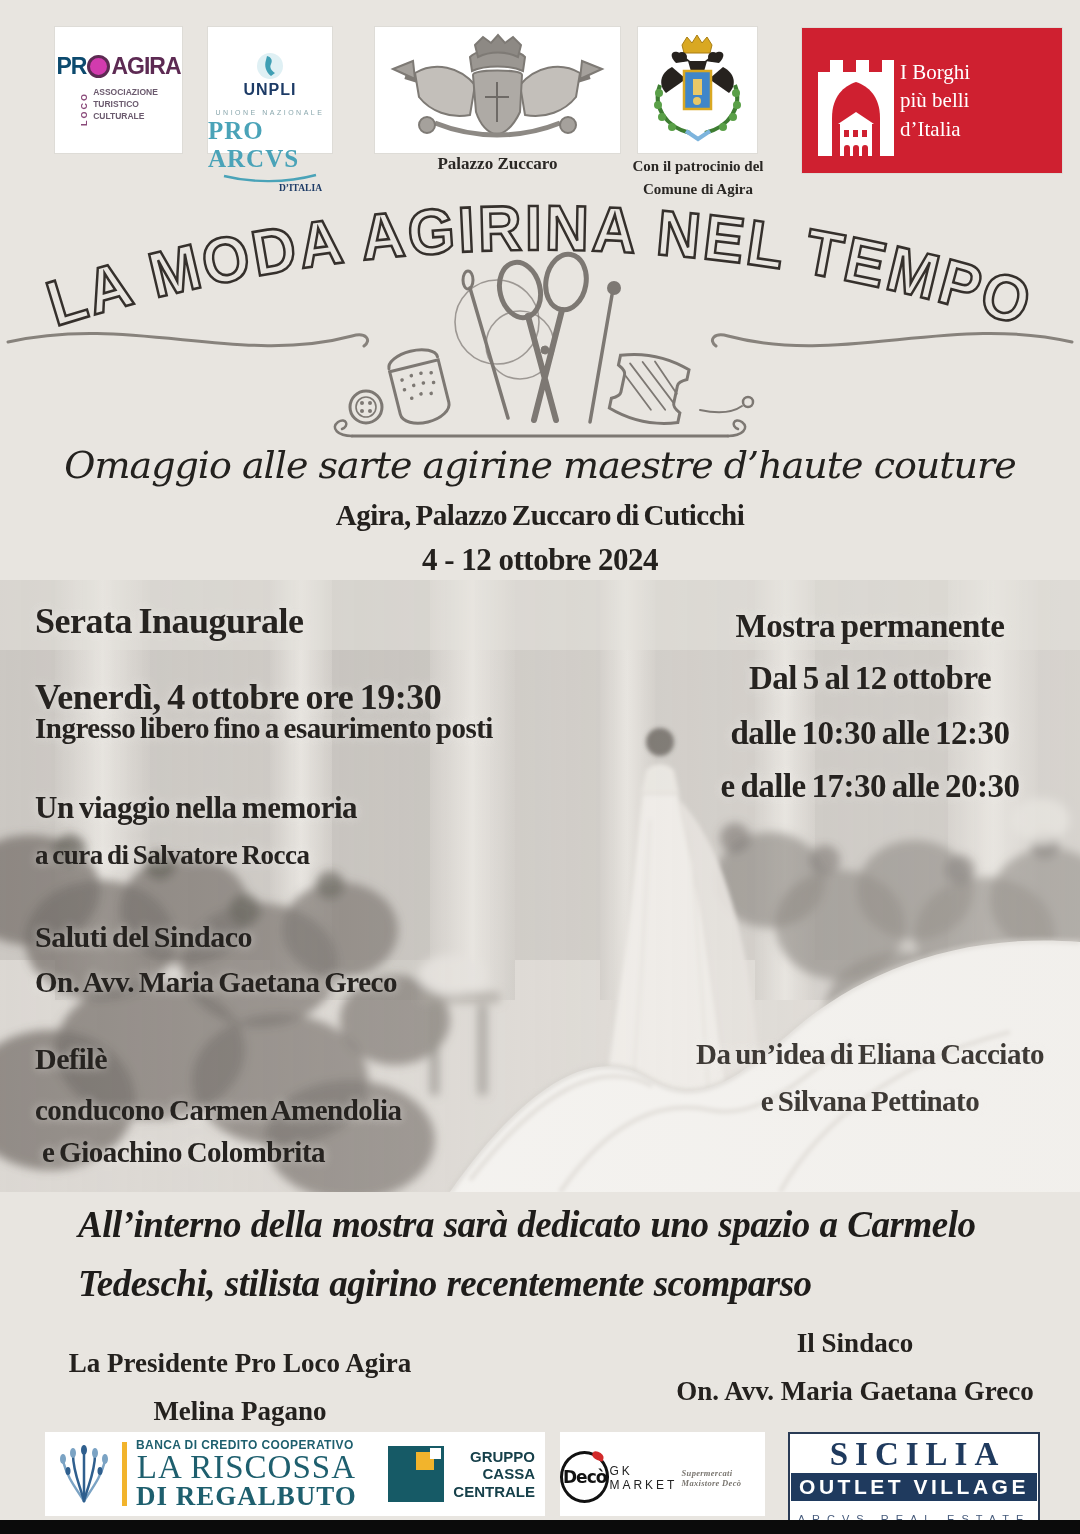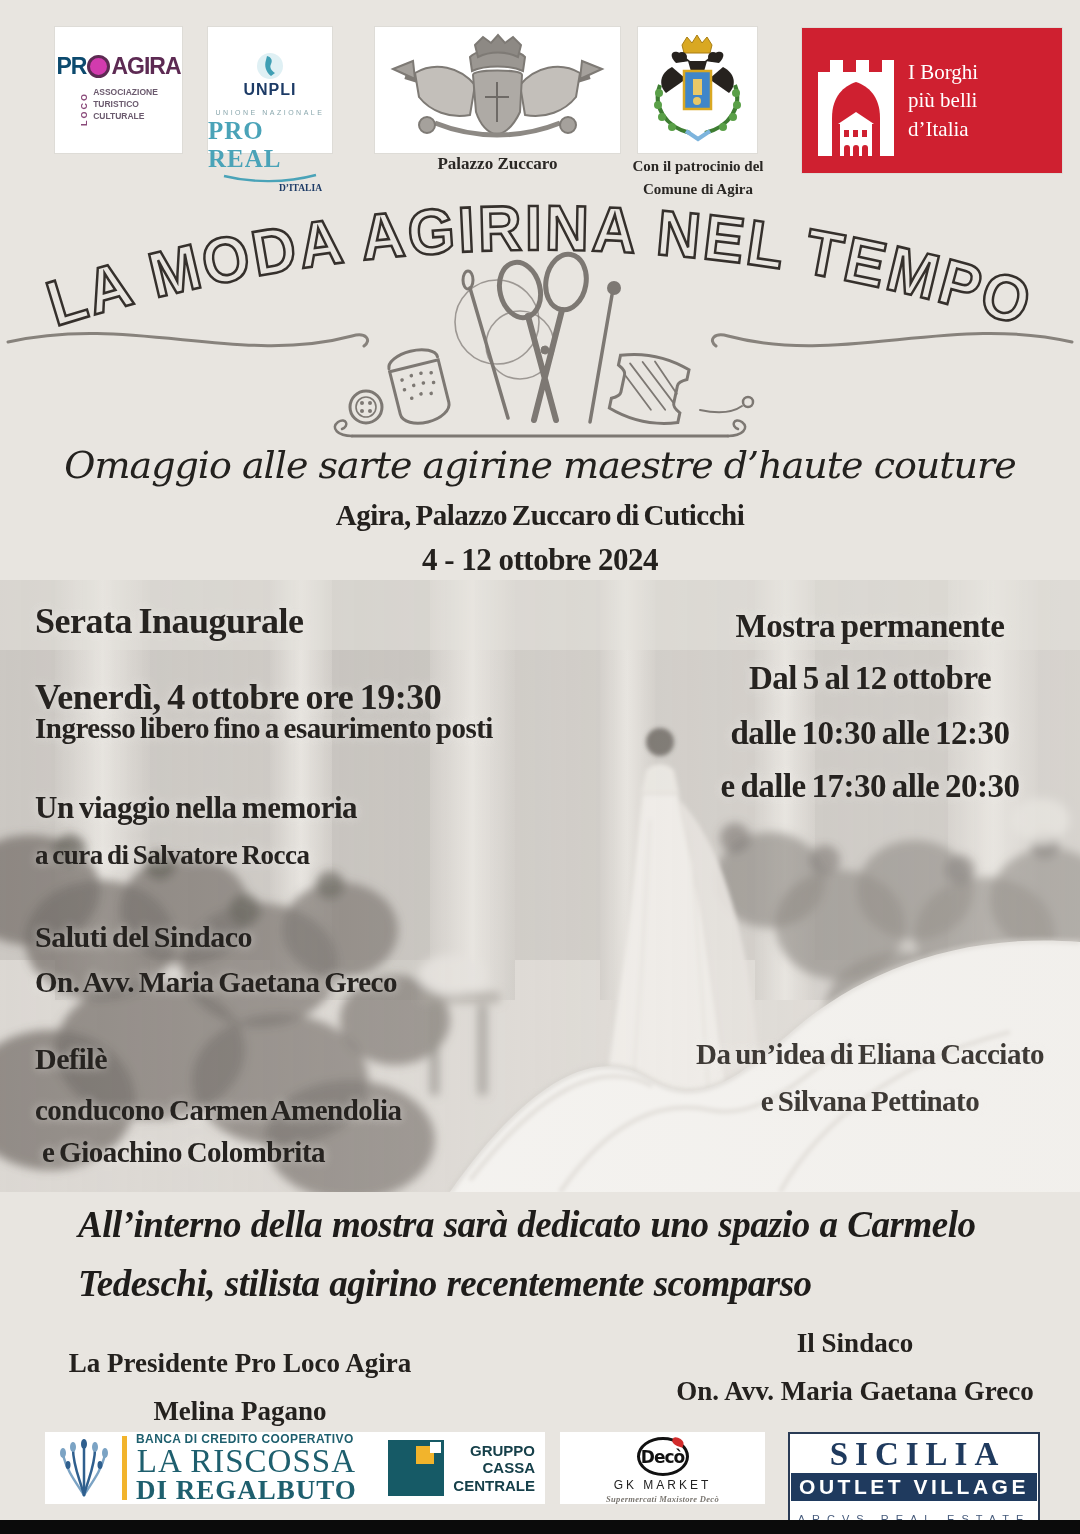--- a/index.html
+++ b/index.html
@@ -19,21 +19,21 @@
            font-size:9px;font-weight:700;letter-spacing:2px;color:#8a4a7a;height:44px;}
   .pa-lines{display:flex;flex-direction:column;justify-content:center;font-family:"Liberation Sans",sans-serif;
             font-size:8.5px;font-weight:700;color:#6b5a6e;line-height:1.45;text-align:left;}
   
   .un-wrap{display:flex;flex-direction:column;align-items:center;padding-top:24px;}
   .un-acronym{font-family:"Liberation Sans",sans-serif;font-weight:700;font-size:16px;color:#1d3b66;letter-spacing:1px;}
   .un-line1{font-size:7px;letter-spacing:2.5px;color:#8aa7ad;margin-top:10px;font-family:"Liberation Sans",sans-serif;}
   .un-main{font-size:25px;font-weight:700;color:#4aa3b8;letter-spacing:1px;margin-top:1px;}
   .un-ditalia{font-size:9.5px;font-weight:700;color:#1d3b66;align-self:flex-end;margin-right:10px;}
   
-  .bo-card{background:#cf2030;display:flex;align-items:center;gap:8px;padding:10px;}
+  .bo-card{background:#cf2030;display:flex;align-items:center;padding:10px;}
   .bo-text{color:#fff;font-size:21px;line-height:1.35;font-family:"Liberation Serif",serif;}
   
   .title-svg{position:absolute;left:0;top:168px;width:1080px;height:175px;}
   .title-svg text{font-family:"Liberation Sans",sans-serif;font-size:64px;font-weight:600;
                   letter-spacing:3px;fill:#e8e5e0;stroke:#35302c;stroke-width:2.6px;}
   .illu-svg{position:absolute;left:0;top:250px;width:1080px;height:200px;}
   .subtitle{position:absolute;left:0;top:443px;width:100%;text-align:center;font-style:italic;
             font-size:38px;color:#23211e;font-family:"DejaVu Serif",serif;letter-spacing:-1px;}
   .venue{position:absolute;left:0;top:499px;width:100%;text-align:center;font-weight:700;
          font-size:29px;color:#24211e;letter-spacing:-0.5px;word-spacing:-2px;}
@@ -44,29 +44,29 @@
   .photo-svg{position:absolute;left:0;top:0;}
   .ph-line{position:absolute;font-weight:700;color:#262320;letter-spacing:-0.5px;word-spacing:-2px;
            text-shadow:0 0 10px rgba(244,242,238,0.6);white-space:nowrap;}
   .ph-right{position:absolute;right:28px;width:364px;text-align:center;font-weight:700;color:#262320;
             letter-spacing:-0.5px;word-spacing:-2px;text-shadow:0 0 10px rgba(244,242,238,0.6);white-space:nowrap;}
   
   .tribute-line{position:absolute;left:78px;font-style:italic;font-weight:700;font-size:37px;
                 color:#1e1c1a;letter-spacing:-0.5px;word-spacing:1px;white-space:nowrap;}
   .sig{position:absolute;font-weight:700;font-size:27px;color:#24211e;text-align:center;white-space:nowrap;}
   
-  .sp-card{position:absolute;top:1432px;height:72px;background:#fff;box-sizing:border-box;}
+  .sp-card{position:absolute;top:1432px;height:84px;background:#fff;box-sizing:border-box;}
   .bcc-wrap{display:flex;align-items:center;gap:9px;padding:6px 10px;height:100%;box-sizing:border-box;}
   .ybar{width:5px;height:64px;background:#f2b42c;}
   .bcc-l1{font-family:"Liberation Sans",sans-serif;font-size:12px;font-weight:700;color:#1e5f6e;letter-spacing:0.4px;}
   .bcc-l2{font-size:33px;font-weight:400;color:#1e5f6e;line-height:0.95;letter-spacing:1px;text-align:center;}
   .bcc-l3{font-size:27px;font-weight:700;color:#1e5f6e;line-height:1.0;letter-spacing:1px;}
   .cassa-wrap{display:flex;align-items:center;gap:9px;margin-left:auto;}
   .cassa-text{font-family:"Liberation Sans",sans-serif;font-weight:700;font-size:15px;color:#16404a;line-height:1.15;text-align:right;}
-  .deco-wrap{display:flex;flex-direction:column;align-items:center;padding-top:5px;height:100%;box-sizing:border-box;}
+  .deco-wrap{display:flex;align-items:center;padding-top:5px;height:100%;box-sizing:border-box;}
   .deco-circle{position:relative;width:46px;height:46px;border:3px solid #111;border-radius:50%;
                display:flex;align-items:center;justify-content:center;}
   .deco-brand{font-family:"DejaVu Sans",sans-serif;font-weight:700;font-size:17px;color:#111;letter-spacing:-1px;}
   .deco-accent{position:absolute;top:-2px;right:2px;width:12px;height:8px;background:#d22b2b;
                border-radius:60% 90% 10% 80%;transform:rotate(18deg);}
   .deco-market{font-family:"Liberation Sans",sans-serif;font-size:12px;letter-spacing:3px;color:#222;margin-top:2px;}
   .deco-tag{font-size:8.5px;font-style:italic;font-weight:700;color:#7a7670;margin-top:2px;letter-spacing:0.3px;}
   .sic-wrap{display:flex;flex-direction:column;align-items:center;padding-top:4px;height:100%;box-sizing:border-box;
             border:2px solid #2a3b55;}
   .sic-name{font-size:33px;font-weight:700;color:#1f3a5e;letter-spacing:7px;line-height:1;margin-left:7px;}
@@ -97,21 +97,21 @@
   </div>
 
   <div class="card" style="left:208px;top:27px;width:124px;height:126px;">
     <div class="un-wrap">
       <svg width="30" height="30" viewBox="0 0 30 30">
         <circle cx="15" cy="15" r="13" fill="#dff0f4"></circle>
         <path d="M12 5 C16 6 18 9 16 13 C14 17 17 20 20 22 L16 25 C11 21 9 15 11 9 Z" fill="#3f9fb4"></path>
       </svg>
       <div class="un-acronym">UNPLI</div>
       <div class="un-line1">UNIONE NAZIONALE</div>
-      <div class="un-main">PRO REAL</div>
+      <div class="un-main">PRO ARCVS</div>
       <svg width="96" height="10" viewBox="0 0 96 10">
         <path d="M2 3 C 30 10 64 10 94 2" fill="none" stroke="#4aa3b8" stroke-width="2.4"></path>
       </svg>
       <div class="un-ditalia">D’ITALIA</div>
     </div>
   </div>
 
   <div class="card" style="left:375px;top:27px;width:245px;height:126px;">
     <svg width="245" height="126" viewBox="0 0 245 126">
       <g stroke="#7e7a75" stroke-width="2" fill="#b8b4af">

